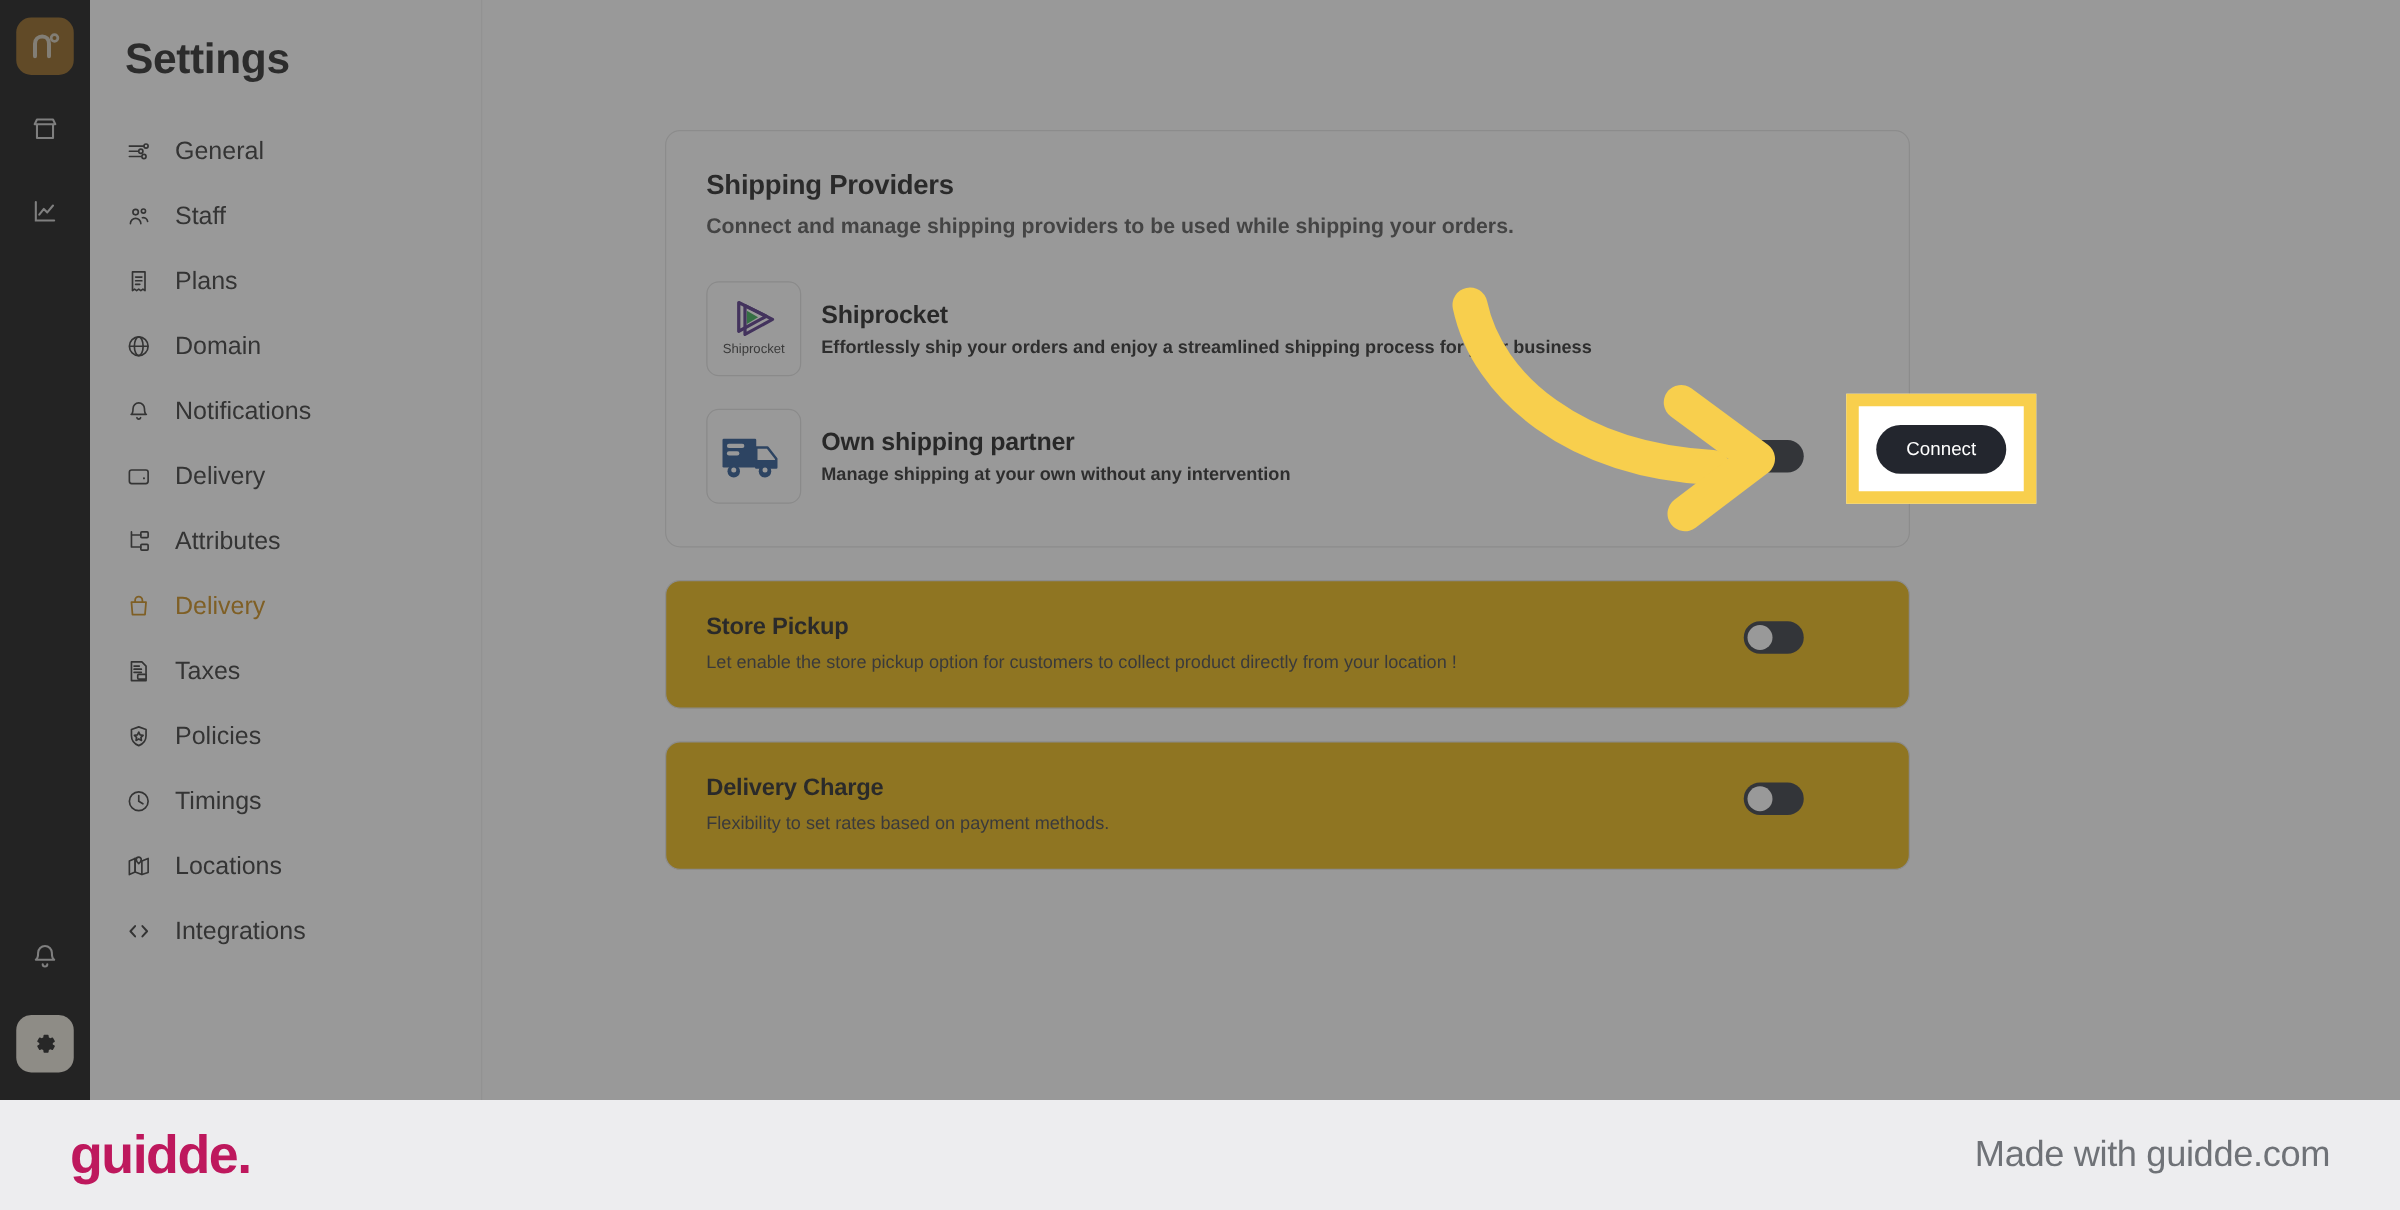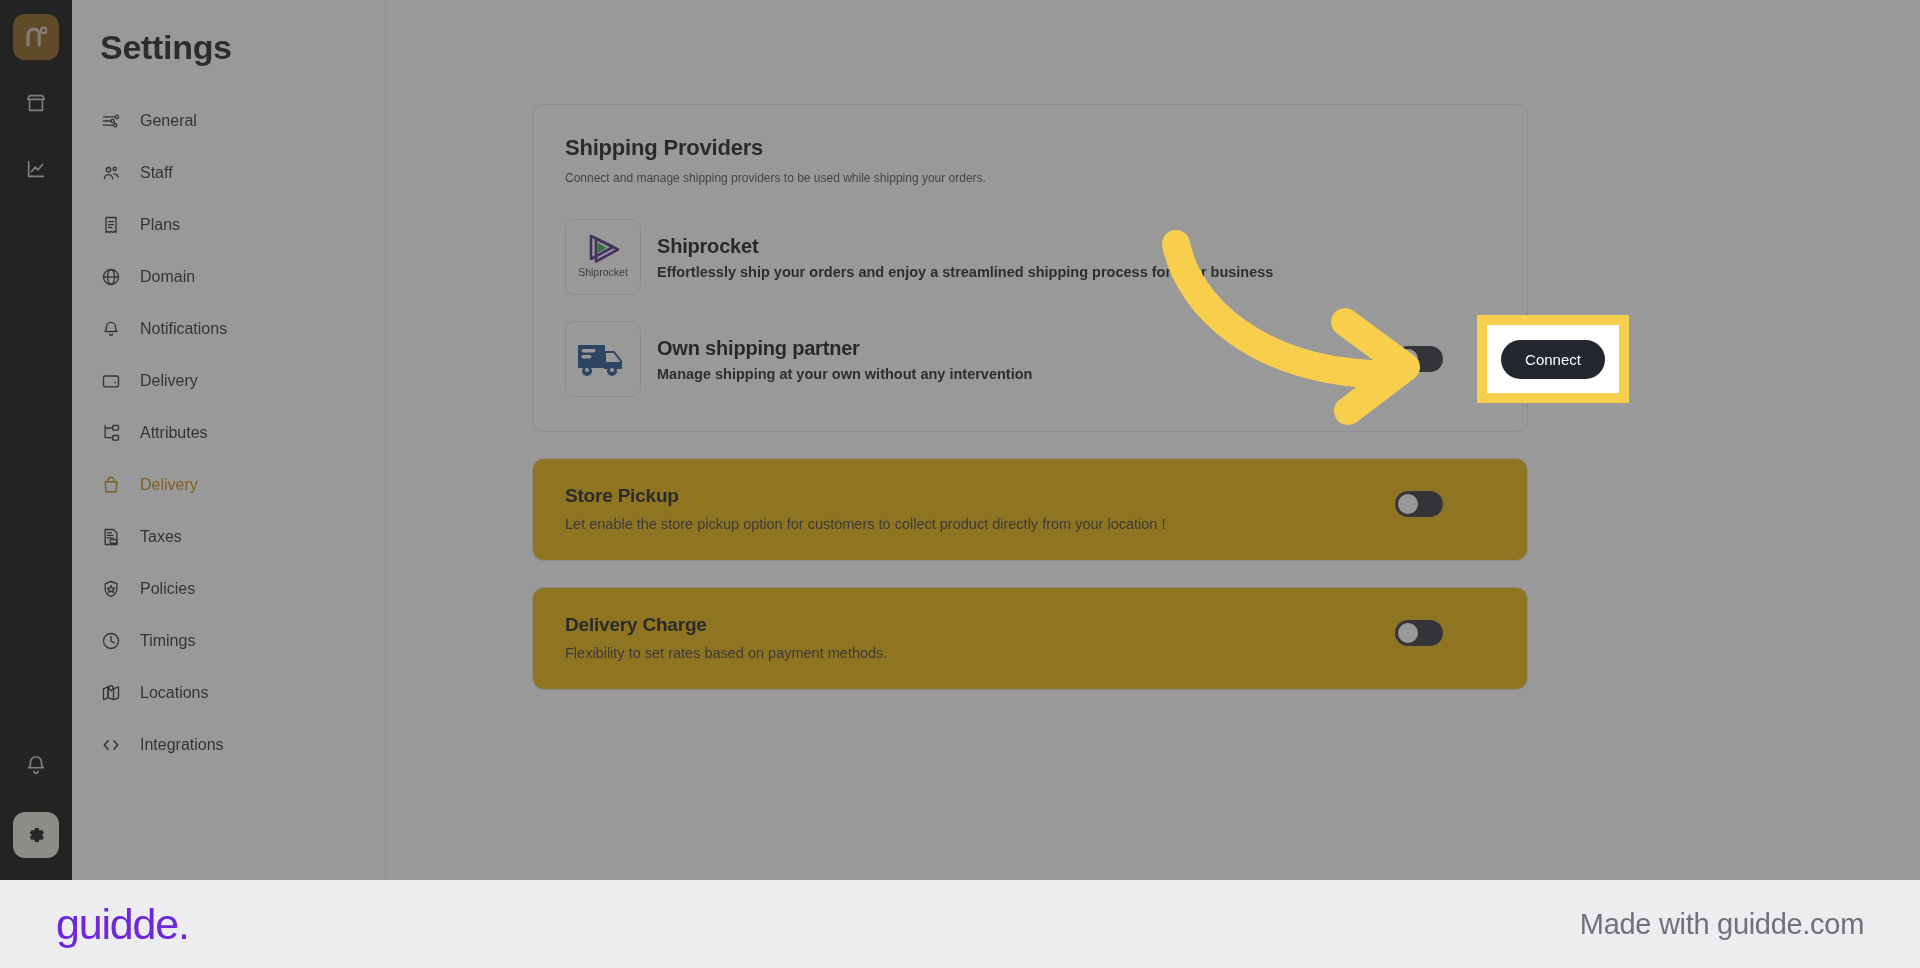--- a/index.html
+++ b/index.html
@@ -39,42 +39,42 @@
     position: absolute; left: 72px; top: 0; width: 314px; height: 880px;
     background: #ffffff; border-right: 1px solid #ececec; padding: 28px 0 0 0;
   }
   .sidebar-title {
     font-size: 34px; font-weight: 700; color: #1c1c1c; padding: 0 0 0 28px;
     letter-spacing: -0.3px;
   }
   .nav { margin-top: 28px; }
   .nav-item {
     display: flex; align-items: center; gap: 18px;
-    height: 52px; padding: 0 28px; color: #2d2d2d; font-size: 16px;
+    height: 52px; padding: 0 28px; color: #2d2d2d; font-size: 20px;
   }
   .nav-item.active { color: #c8860d; }
   .nav-item .nav-ico { width: 22px; height: 22px; flex: 0 0 22px; display: flex; align-items: center; justify-content: center; }
 
   
   .main {
     position: absolute; left: 386px; top: 0; right: 0; height: 880px;
     background: #ffffff; overflow: hidden; padding: 74px 0 0 0;
   }
   .page-title {
     font-size: 19px; font-weight: 700; color: #1c1c1c;
     margin-left: 146px;
   }
 
   .card {
     margin: 30px 0 0 146px; width: 996px;
     border: 1px solid #e4e4e4; border-radius: 12px; background: #fff;
     padding: 30px 32px 34px 32px;
   }
   .card-title { font-size: 22px; font-weight: 700; color: #171717; letter-spacing: -0.2px; }
-  .card-sub { font-size: 12px; color: #4f4f4f; margin-top: 10px; }
+  .card-sub { font-size: 17px; color: #4f4f4f; margin-top: 10px; font-weight: bold; }
 
   .provider-row { display: flex; align-items: center; margin-top: 34px; }
   .provider-row + .provider-row { margin-top: 26px; }
   .provider-logo {
     width: 76px; height: 76px; border: 1px solid #e0e0e0; border-radius: 10px;
     display: flex; align-items: center; justify-content: center; flex: 0 0 76px; background: #fff;
   }
   .provider-text { margin-left: 16px; flex: 1 1 auto; }
   .provider-name { font-size: 20px; font-weight: 700; color: #141414; letter-spacing: -0.2px; }
   .provider-desc { font-size: 14.5px; font-weight: 700; color: #202020; margin-top: 6px; }
@@ -123,21 +123,21 @@
   
   .arrow-layer { position: absolute; left: 0; top: 0; width: 1920px; height: 880px; pointer-events: none; }
 
   
   .footer {
     position: absolute; left: 0; top: 880px; width: 1920px; height: 88px;
     background: #ededef; display: flex; align-items: center;
     justify-content: space-between; padding: 0 56px;
   }
   .guidde-logo {
-    font-size: 43px; font-weight: 400; color: #6d28d9; letter-spacing: -1.2px;
+    font-size: 43px; font-weight: 700; color: #be185d; letter-spacing: -1.2px;
     font-family: "Liberation Sans", sans-serif;
   }
   .made-with { font-size: 29px; color: #6f7277; letter-spacing: -0.3px; }
 </style>
 </head>
 <body>
 
 <div id="app">
 
   <div class="shell">

